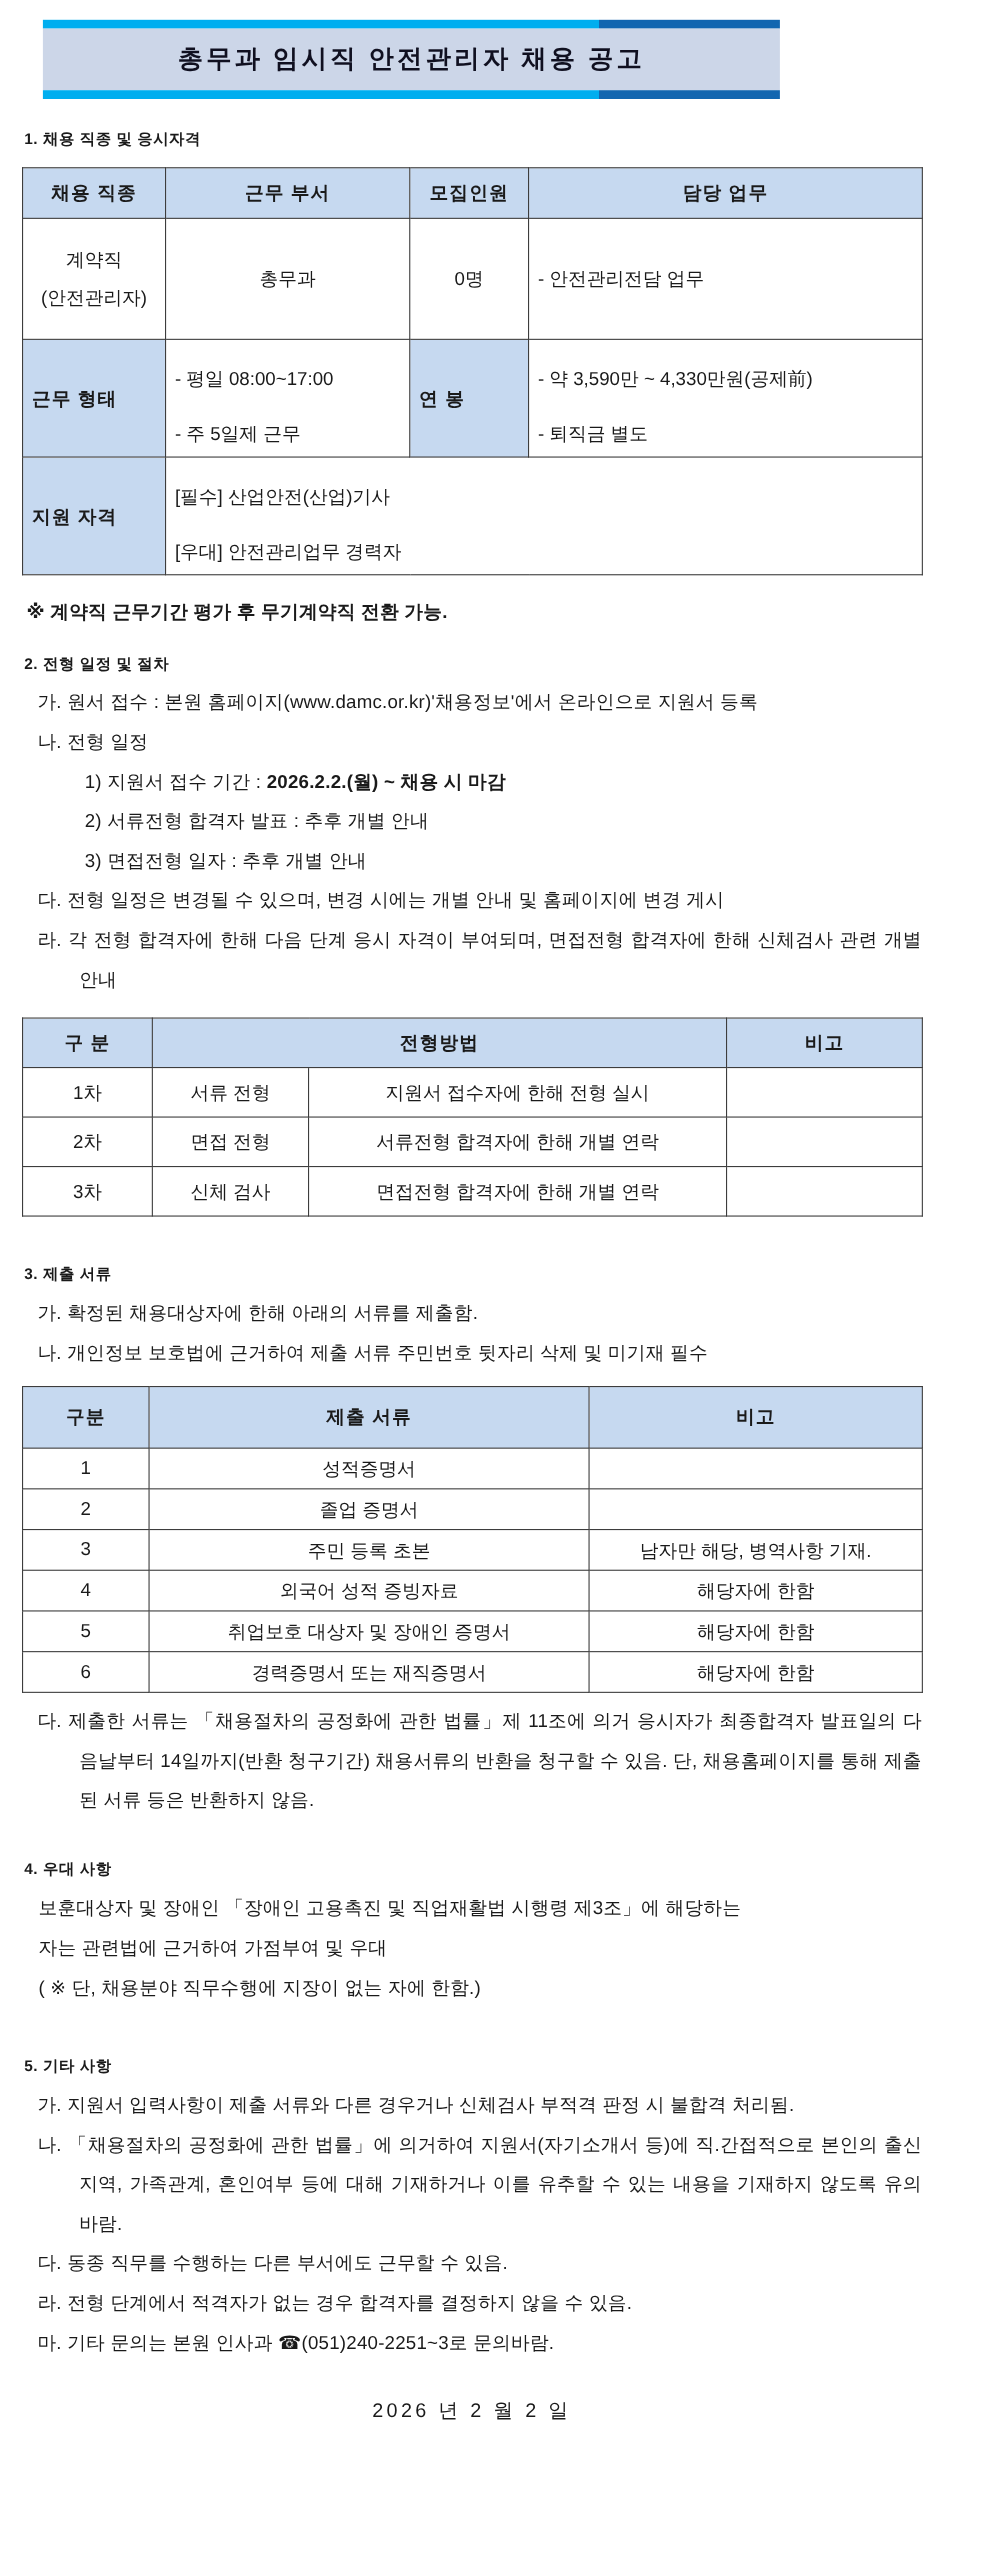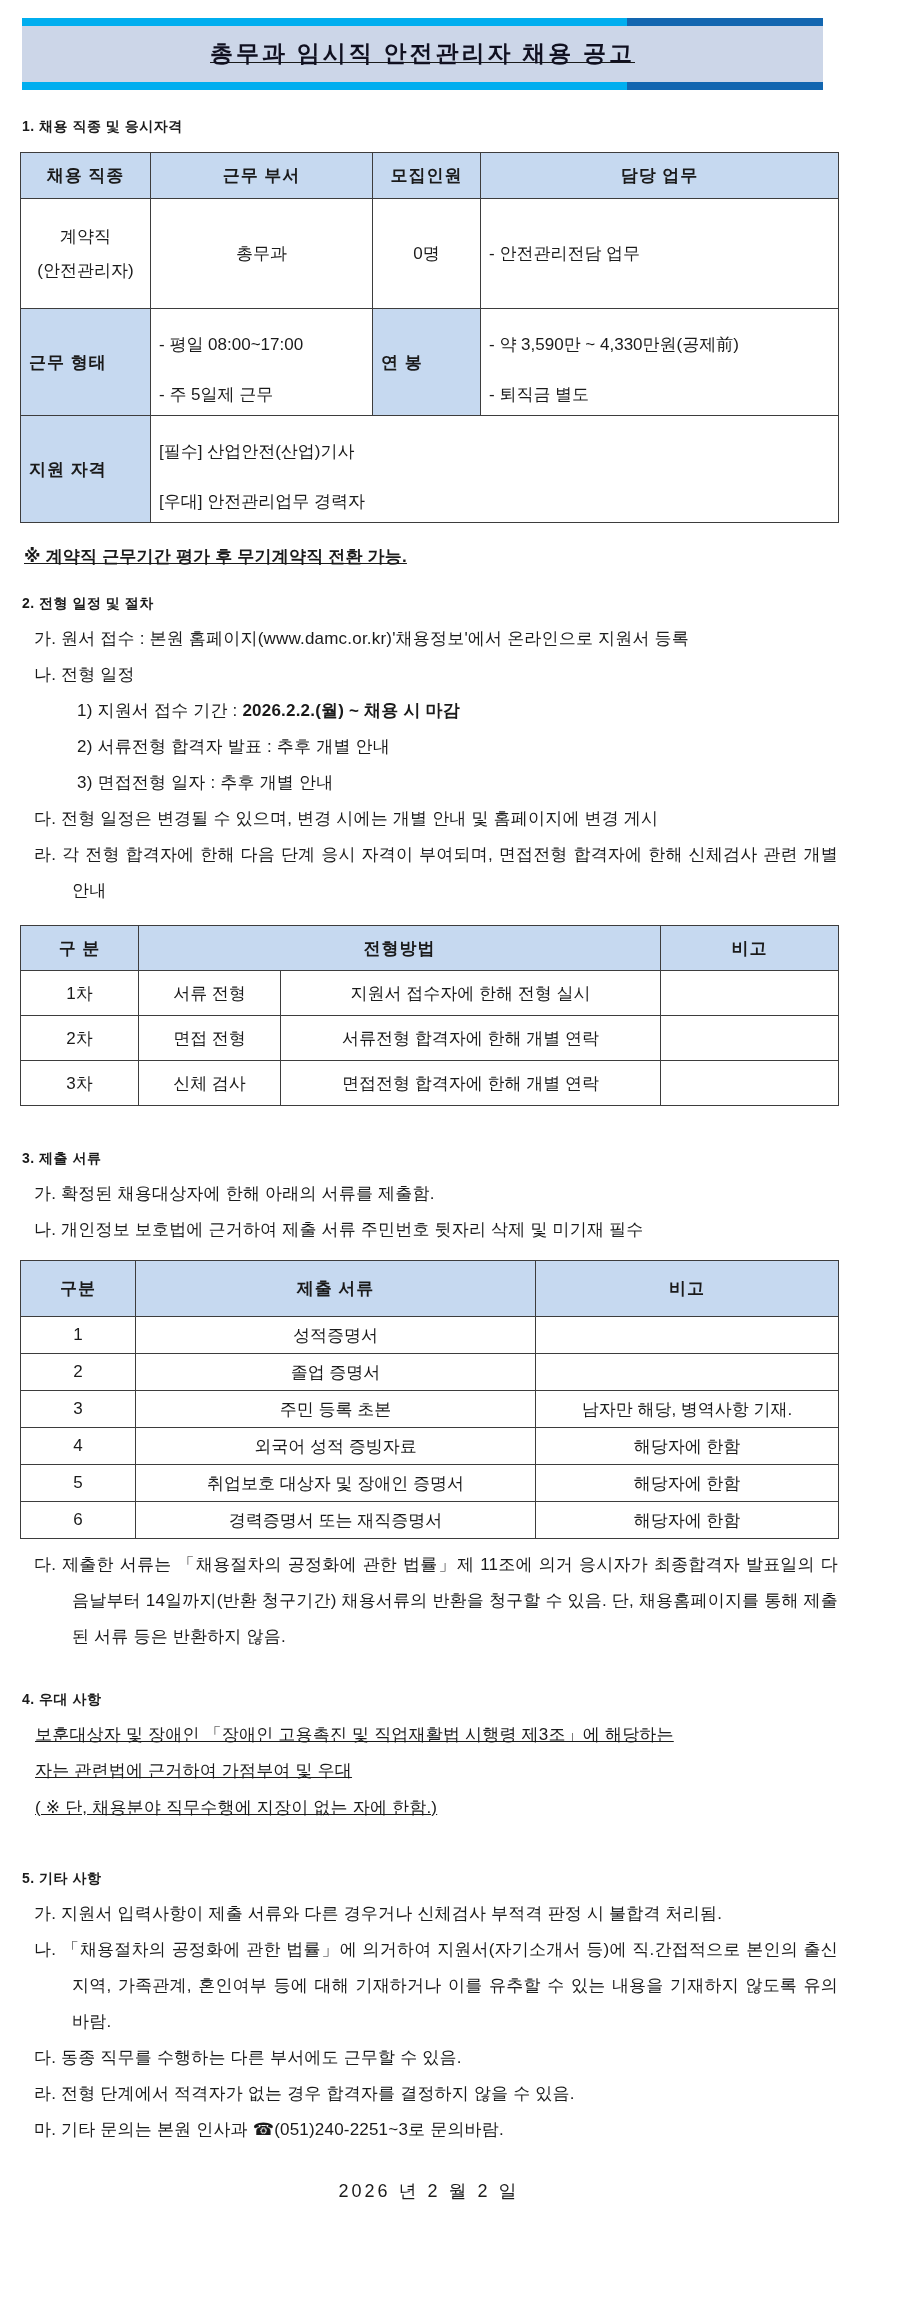--- a/index.html
+++ b/index.html
@@ -8,21 +8,21 @@
     width: 908px;
     min-height: 2321px;
     font-family: "Liberation Sans", "DejaVu Sans", sans-serif;
     color: #1a1a1a;
     font-size: 17px;
   }
   .page { padding: 18px 70px 40px 20px; width: 908px; }
   .content { width: 818px; }
 
   
-  .banner { width: 801px; margin-left: 2px; text-decoration: underline; }
+  .banner { width: 670px; margin-left: 19px; }
   .banner-bar {
     height: 8px;
     background: linear-gradient(90deg, var(--cyan) 0 75.5%, var(--blue) 75.5% 100%);
   }
   .banner-body {
     background: var(--banner-bg);
     text-align: center;
     padding: 12px 0 13px 0;
   }
   .banner-body .title-text {
@@ -49,21 +49,20 @@
   }
   .subitem {
     line-height: 2.12;
     padding-left: 57px;
     letter-spacing: 0.2px;
   }
   .plain-line {
     line-height: 2.12;
     padding-left: 15px;
     letter-spacing: 0.2px;
-    text-decoration: underline;
   }
   .bold { font-weight: bold; }
 
   
   table {
     border-collapse: collapse;
     table-layout: fixed;
     width: 818px;
   }
   th, td {

